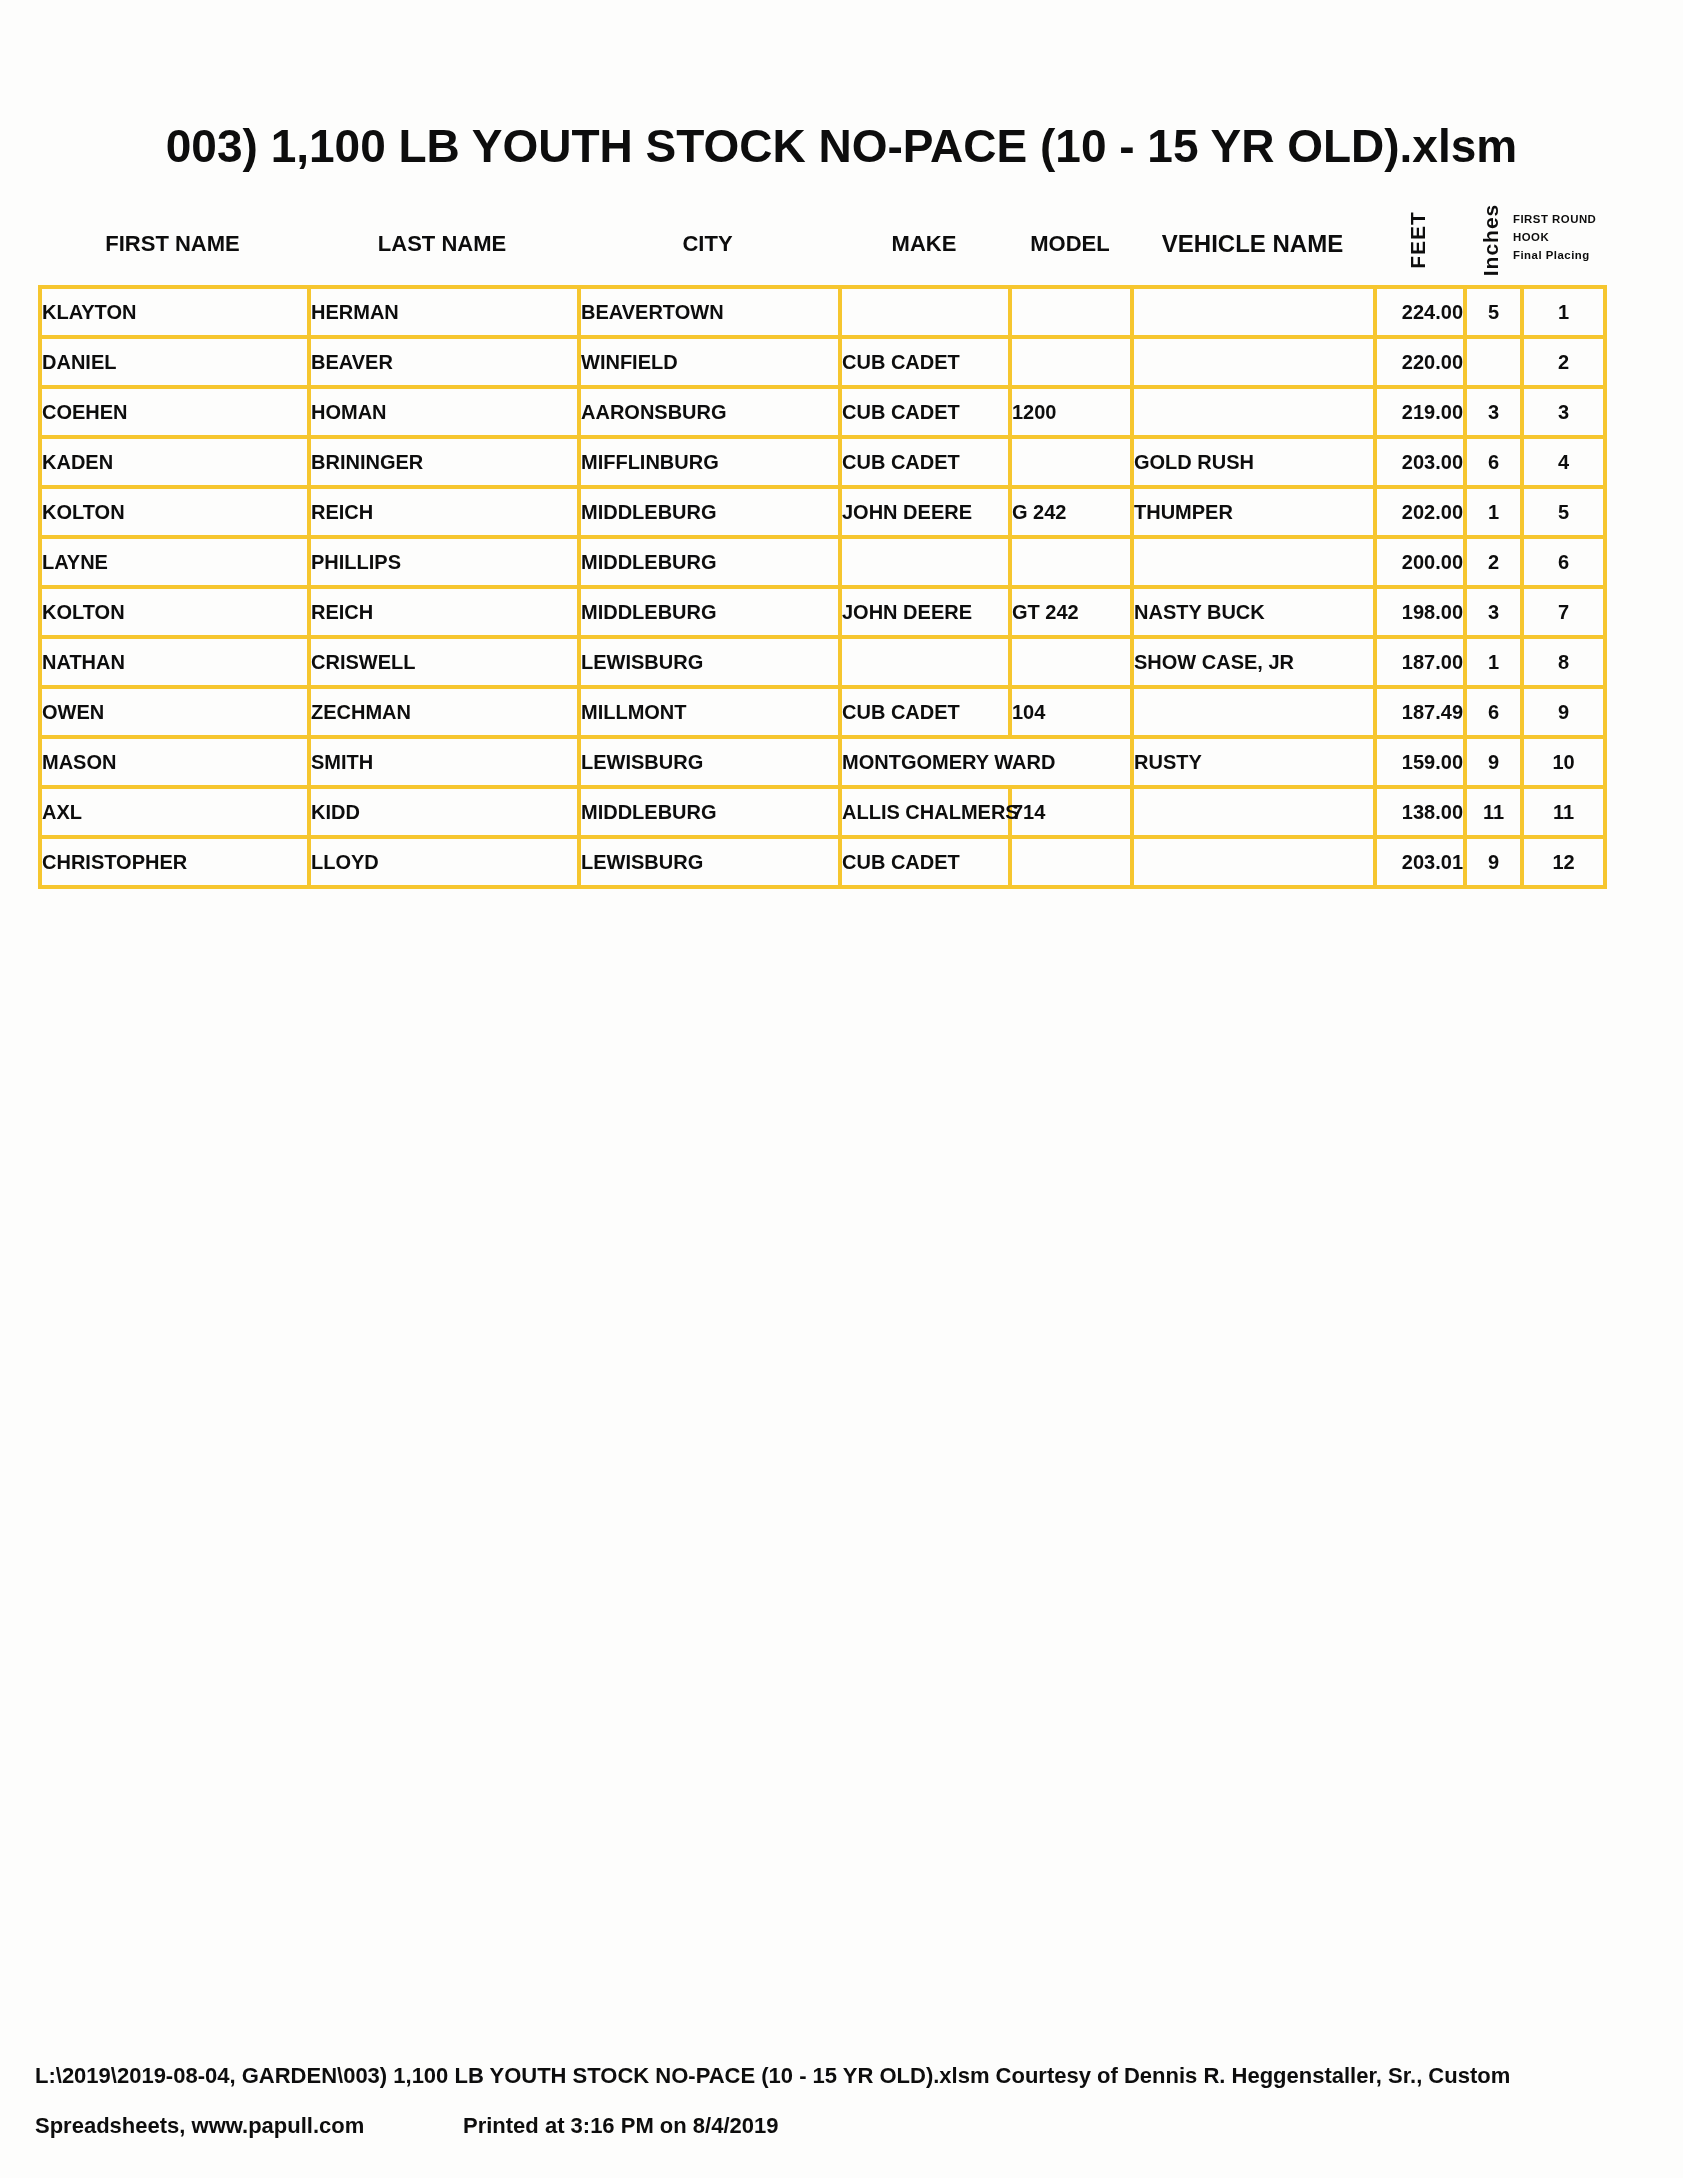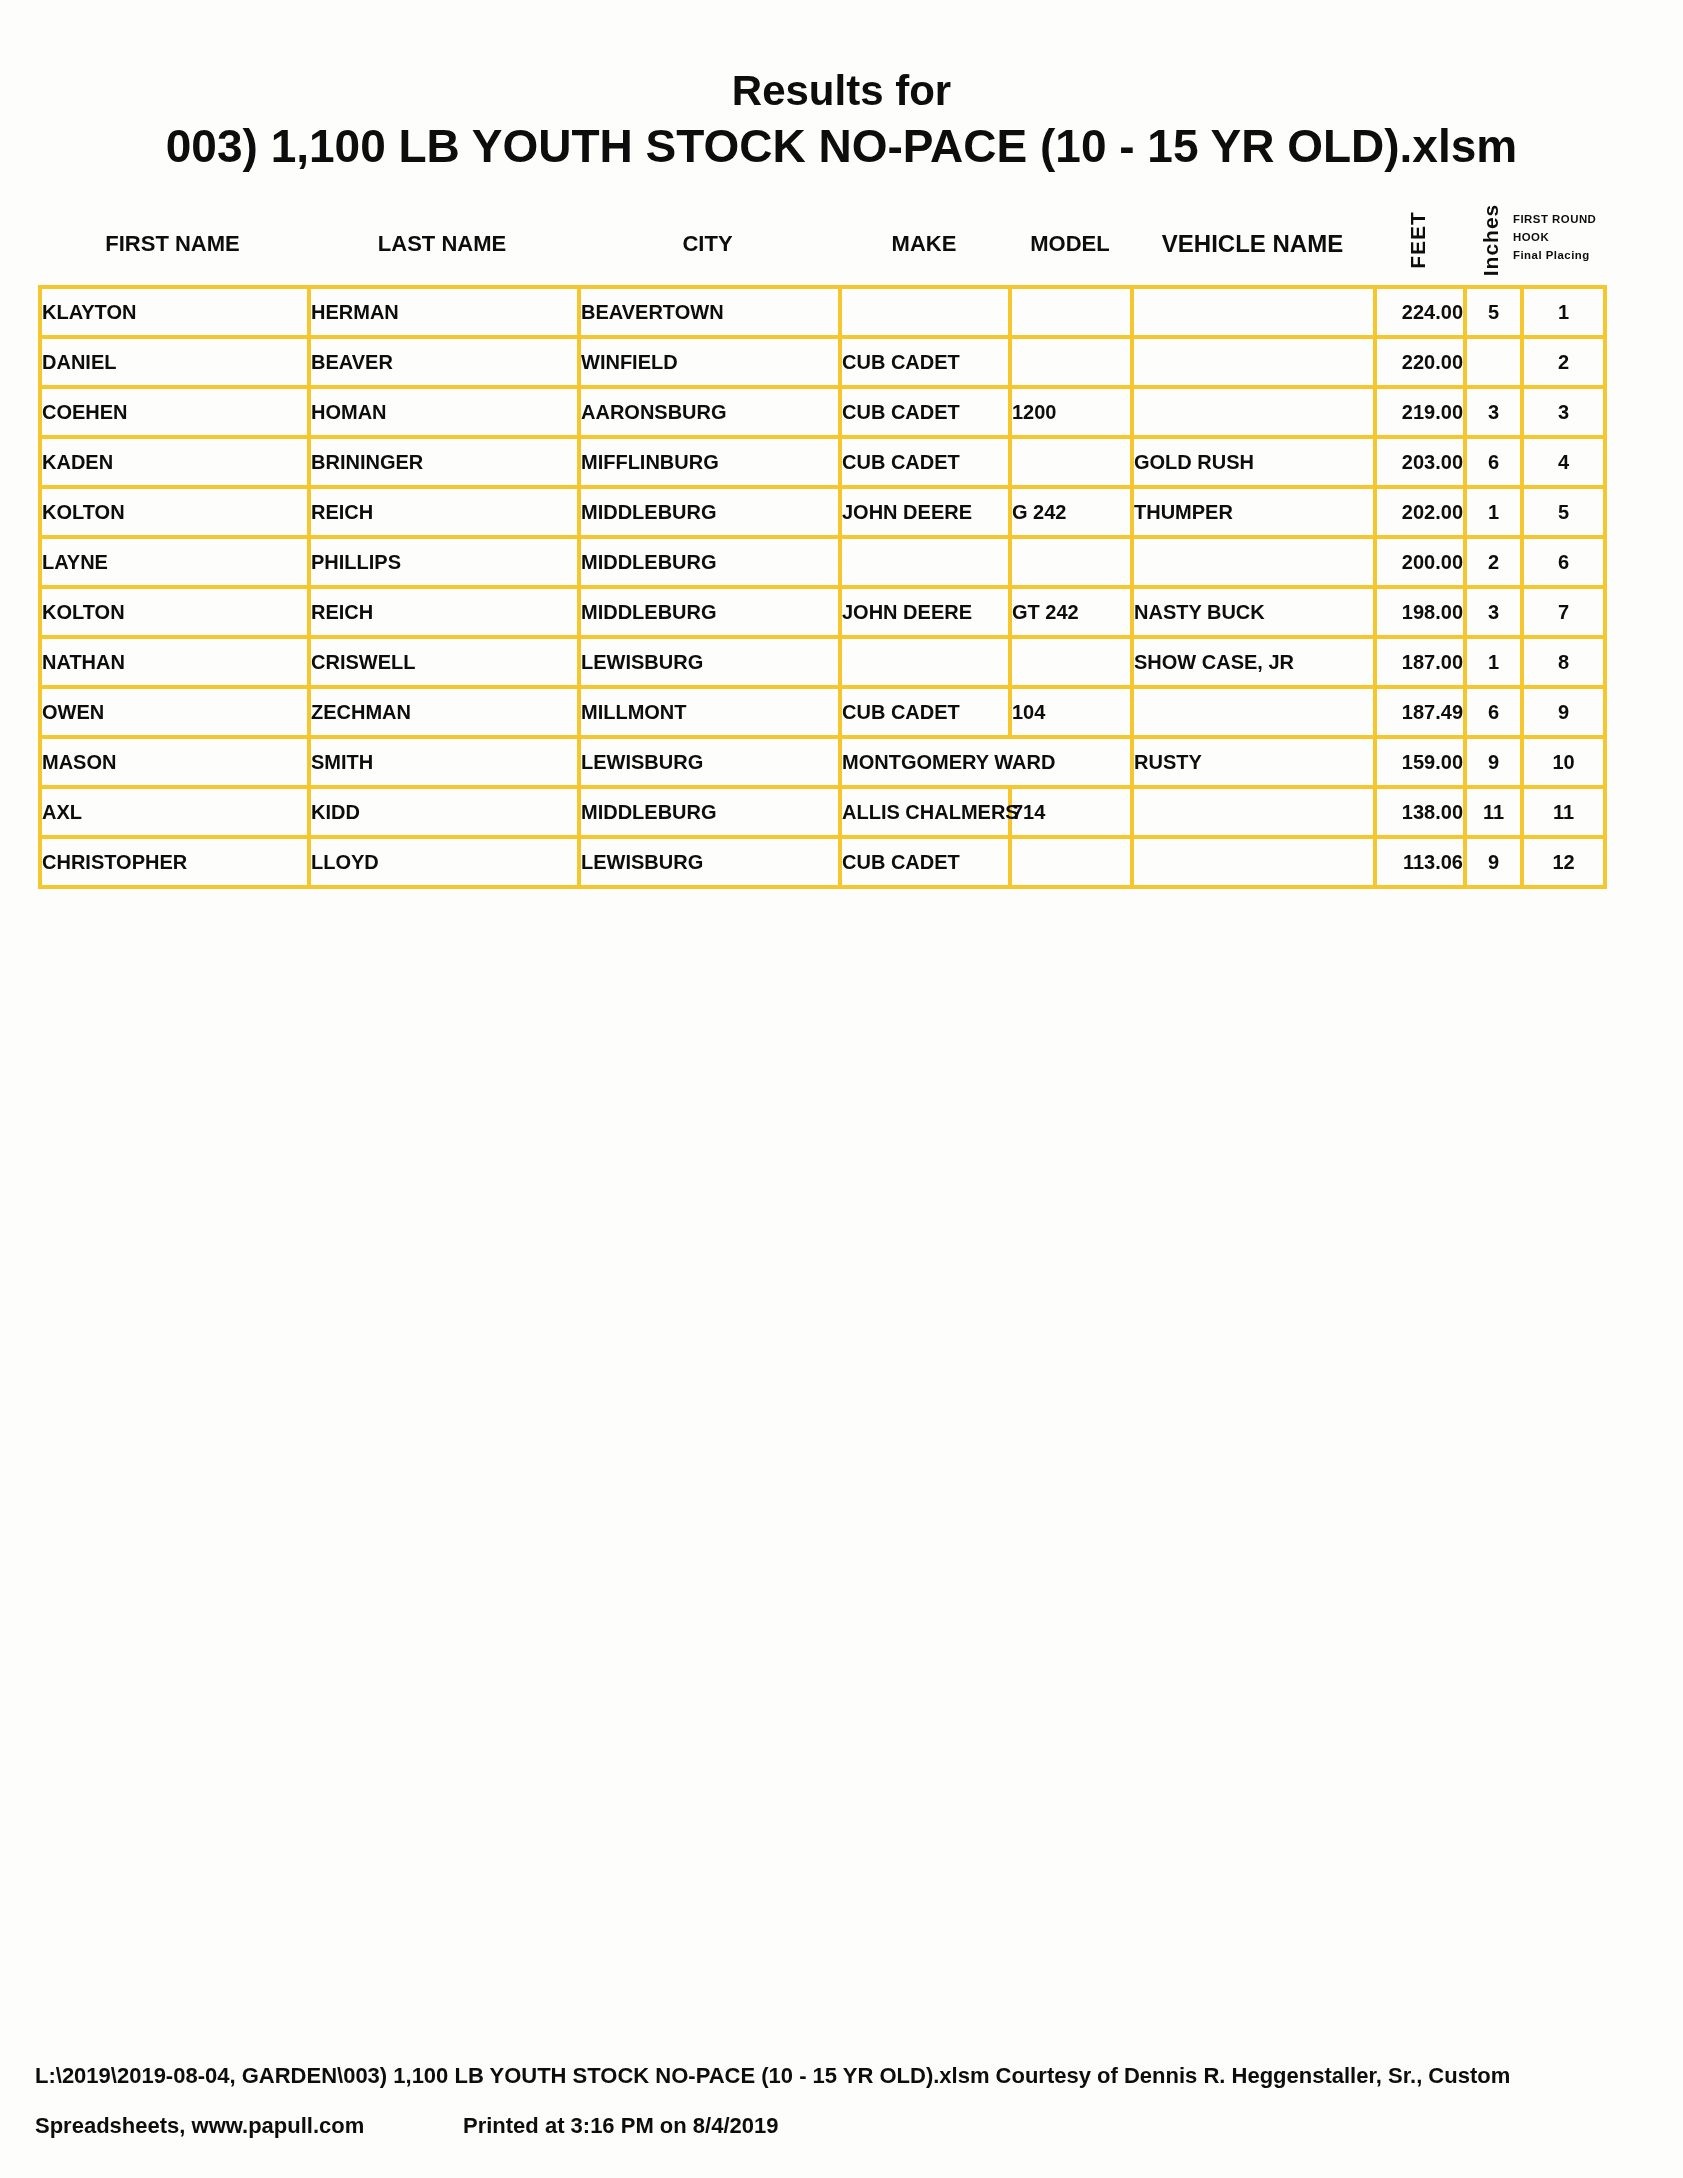--- a/index.html
+++ b/index.html
@@ -85,21 +85,20 @@
     font-size:22px;line-height:30px;white-space:nowrap;
   }
   .footer-line2{position:relative;margin-top:20px;}
   .printed{position:absolute;left:428px;top:0;}
 </style>
 </head>
 <body>
 
 <div class="page">
 
-  <div class="title1">Results for</div>
   <div class="title2">003) 1,100 LB YOUTH STOCK NO-PACE (10 - 15 YR OLD).xlsm</div>
 
   <div class="ch ch-first">FIRST NAME</div>
   <div class="ch ch-last">LAST NAME</div>
   <div class="ch ch-city">CITY</div>
   <div class="ch ch-make">MAKE</div>
   <div class="ch ch-model">MODEL</div>
   <div class="ch ch-vehicle">VEHICLE NAME</div>
 
   <div class="vh vh-feet">
@@ -248,21 +247,21 @@
           <td class="ctr">11</td>
           <td class="ctr">11</td>
         </tr>
         <tr>
           <td class="txt">CHRISTOPHER</td>
           <td class="txt">LLOYD</td>
           <td class="txt">LEWISBURG</td>
           <td class="txt">CUB CADET</td>
           <td class="txt"></td>
           <td class="txt"></td>
-          <td class="num">113.06</td>
+          <td class="num">203.01</td>
           <td class="ctr">9</td>
           <td class="ctr">12</td>
         </tr>
       </tbody>
   </table>
 
   <div class="footer">
     <div class="footer-line1">L:\2019\2019-08-04, GARDEN\003) 1,100 LB YOUTH STOCK NO-PACE (10 - 15 YR OLD).xlsm  Courtesy of Dennis R. Heggenstaller, Sr., Custom</div>
     <div class="footer-line2">
       <span>Spreadsheets, www.papull.com</span>

